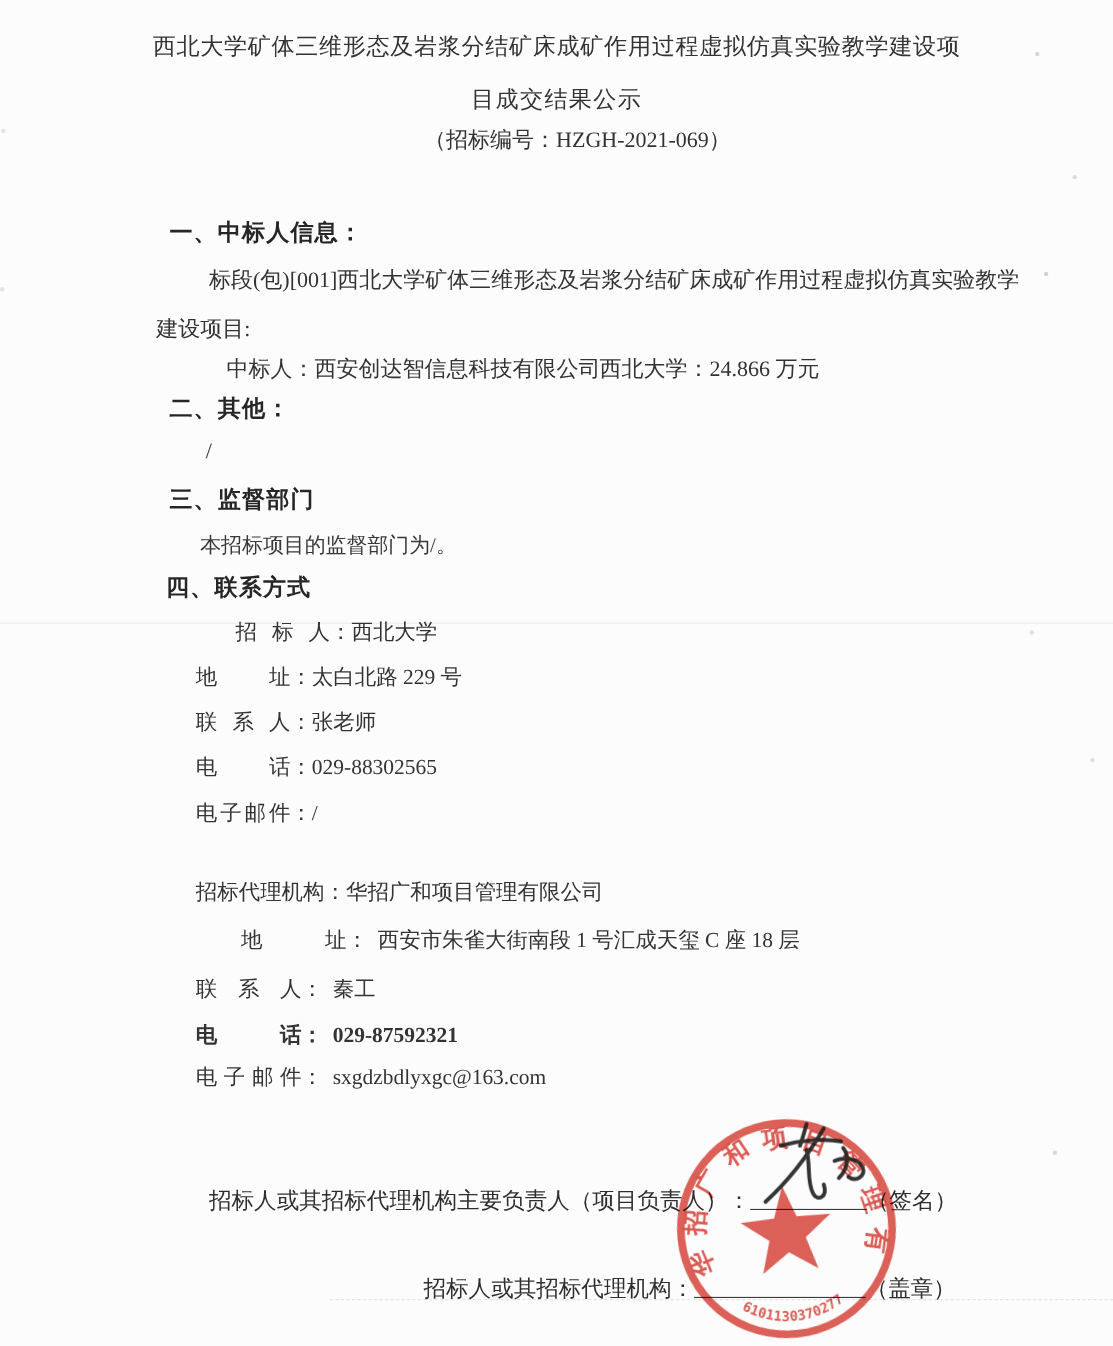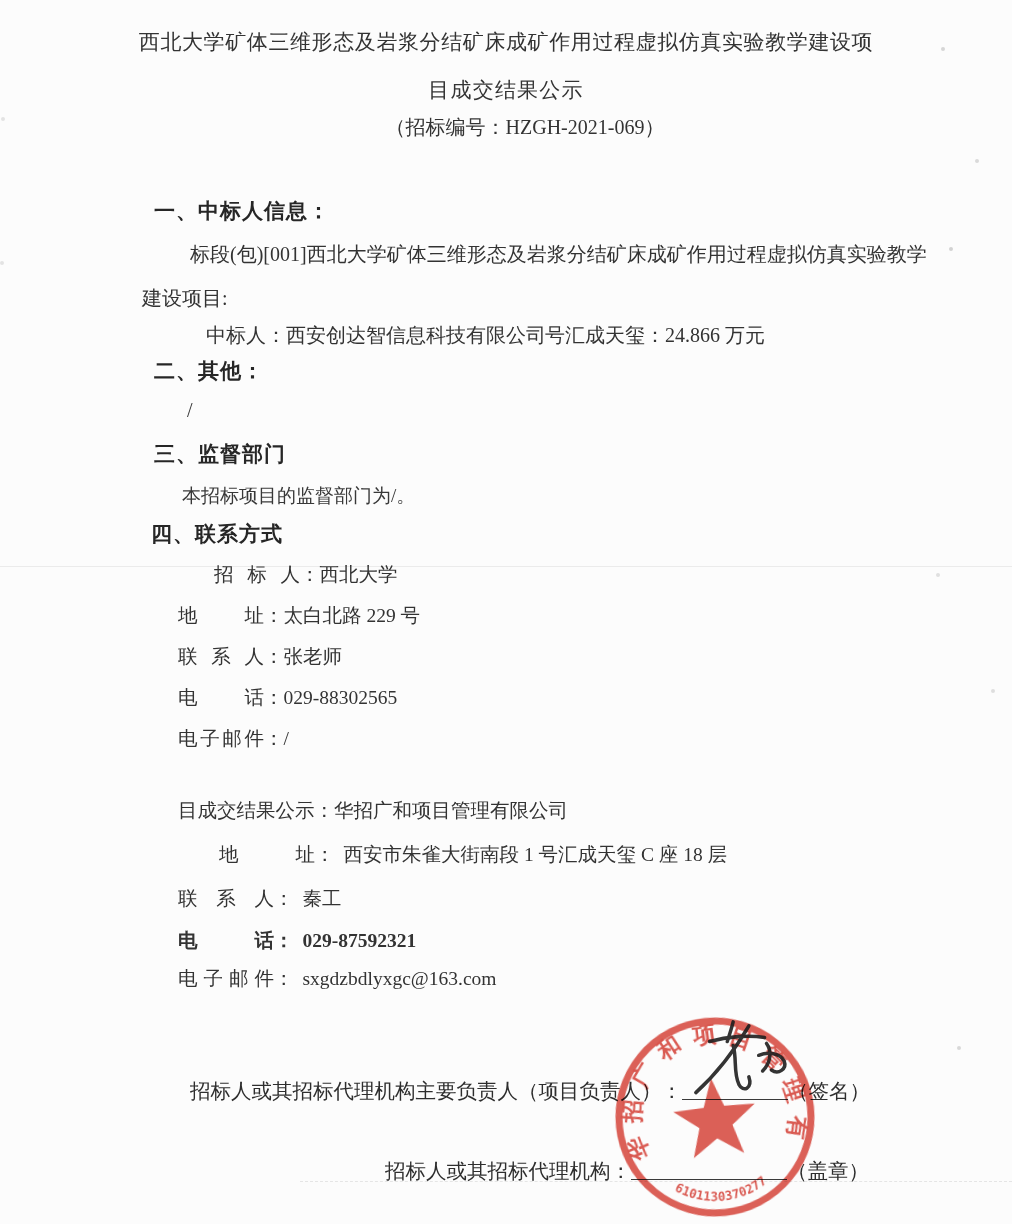--- a/index.html
+++ b/index.html
@@ -74,21 +74,21 @@
     <div class="abs center title" style="top:76px; letter-spacing:1.2px;">目成交结果公示</div>
     <div class="abs center tender-no" style="top:114px;padding-left:38px;">（招标编号：HZGH-2021-069）</div>
 
     <div class="abs heading" style="top:197px; left:154px;">一、中标人信息：</div>
     <div class="abs body-text" style="top:241px; left:190px;">标段(包)[001]西北大学矿体三维形态及岩浆分结矿床成矿作用过程虚拟仿真实验教学</div>
     <div class="abs body-text" style="top:285px; left:142px;">建设项目:</div>
     <div class="abs body-text" style="top:322px; left:206px; white-space:nowrap;">
       <span>中标人：</span><span>西安创达智信息科技有限公司</span>
     </div>
     <div class="abs body-text" style="top:322px; left:545px; white-space:nowrap;">
-      <span>号汇成天玺：</span><span>24.866 万元</span>
+      <span>西北大学：</span><span>24.866 万元</span>
     </div>
 
     <div class="abs heading" style="top:357px; left:154px;">二、其他：</div>
     <div class="abs body-text" style="top:399px; left:187px;">/</div>
 
     <div class="abs heading" style="top:440px; left:154px;text-align:center;">三、监督部门</div>
     <div class="abs small-text" style="top:483px; left:182px;">本招标项目的监督部门为/。</div>
 
     <div class="abs heading" style="top:520px; left:151px;">四、联系方式</div>
 
@@ -102,21 +102,21 @@
       <span class="lbl">联系人</span><span>：</span><span>张老师</span>
     </div>
     <div class="abs contact-row" style="top:684px; left:178px;">
       <span class="lbl">电话</span><span>：</span><span>029-88302565</span>
     </div>
     <div class="abs contact-row" style="top:725px; left:178px;">
       <span class="lbl">电子邮件</span><span>：</span><span>/</span>
     </div>
 
     <div class="abs contact-row" style="top:797px; left:178px;">
-      <span>目成交结果公示：</span><span>华招广和项目管理有限公司</span>
+      <span>招标代理机构：</span><span>华招广和项目管理有限公司</span>
     </div>
     <div class="abs contact-row" style="top:841px; left:178px;margin-left:41px;">
       <span class="lbl lbl-wide">地址</span><span>：</span><span class="val-pad">西安市朱雀大街南段 1 号汇成天玺 C 座 18 层</span>
     </div>
     <div class="abs contact-row" style="top:885px; left:178px;">
       <span class="lbl lbl-wide">联系人</span><span>：</span><span class="val-pad">秦工</span>
     </div>
     <div class="abs contact-row" style="top:927px; left:178px;font-weight:bold;">
       <span class="lbl lbl-wide">电话</span><span>：</span><span class="val-pad">029-87592321</span>
     </div>

